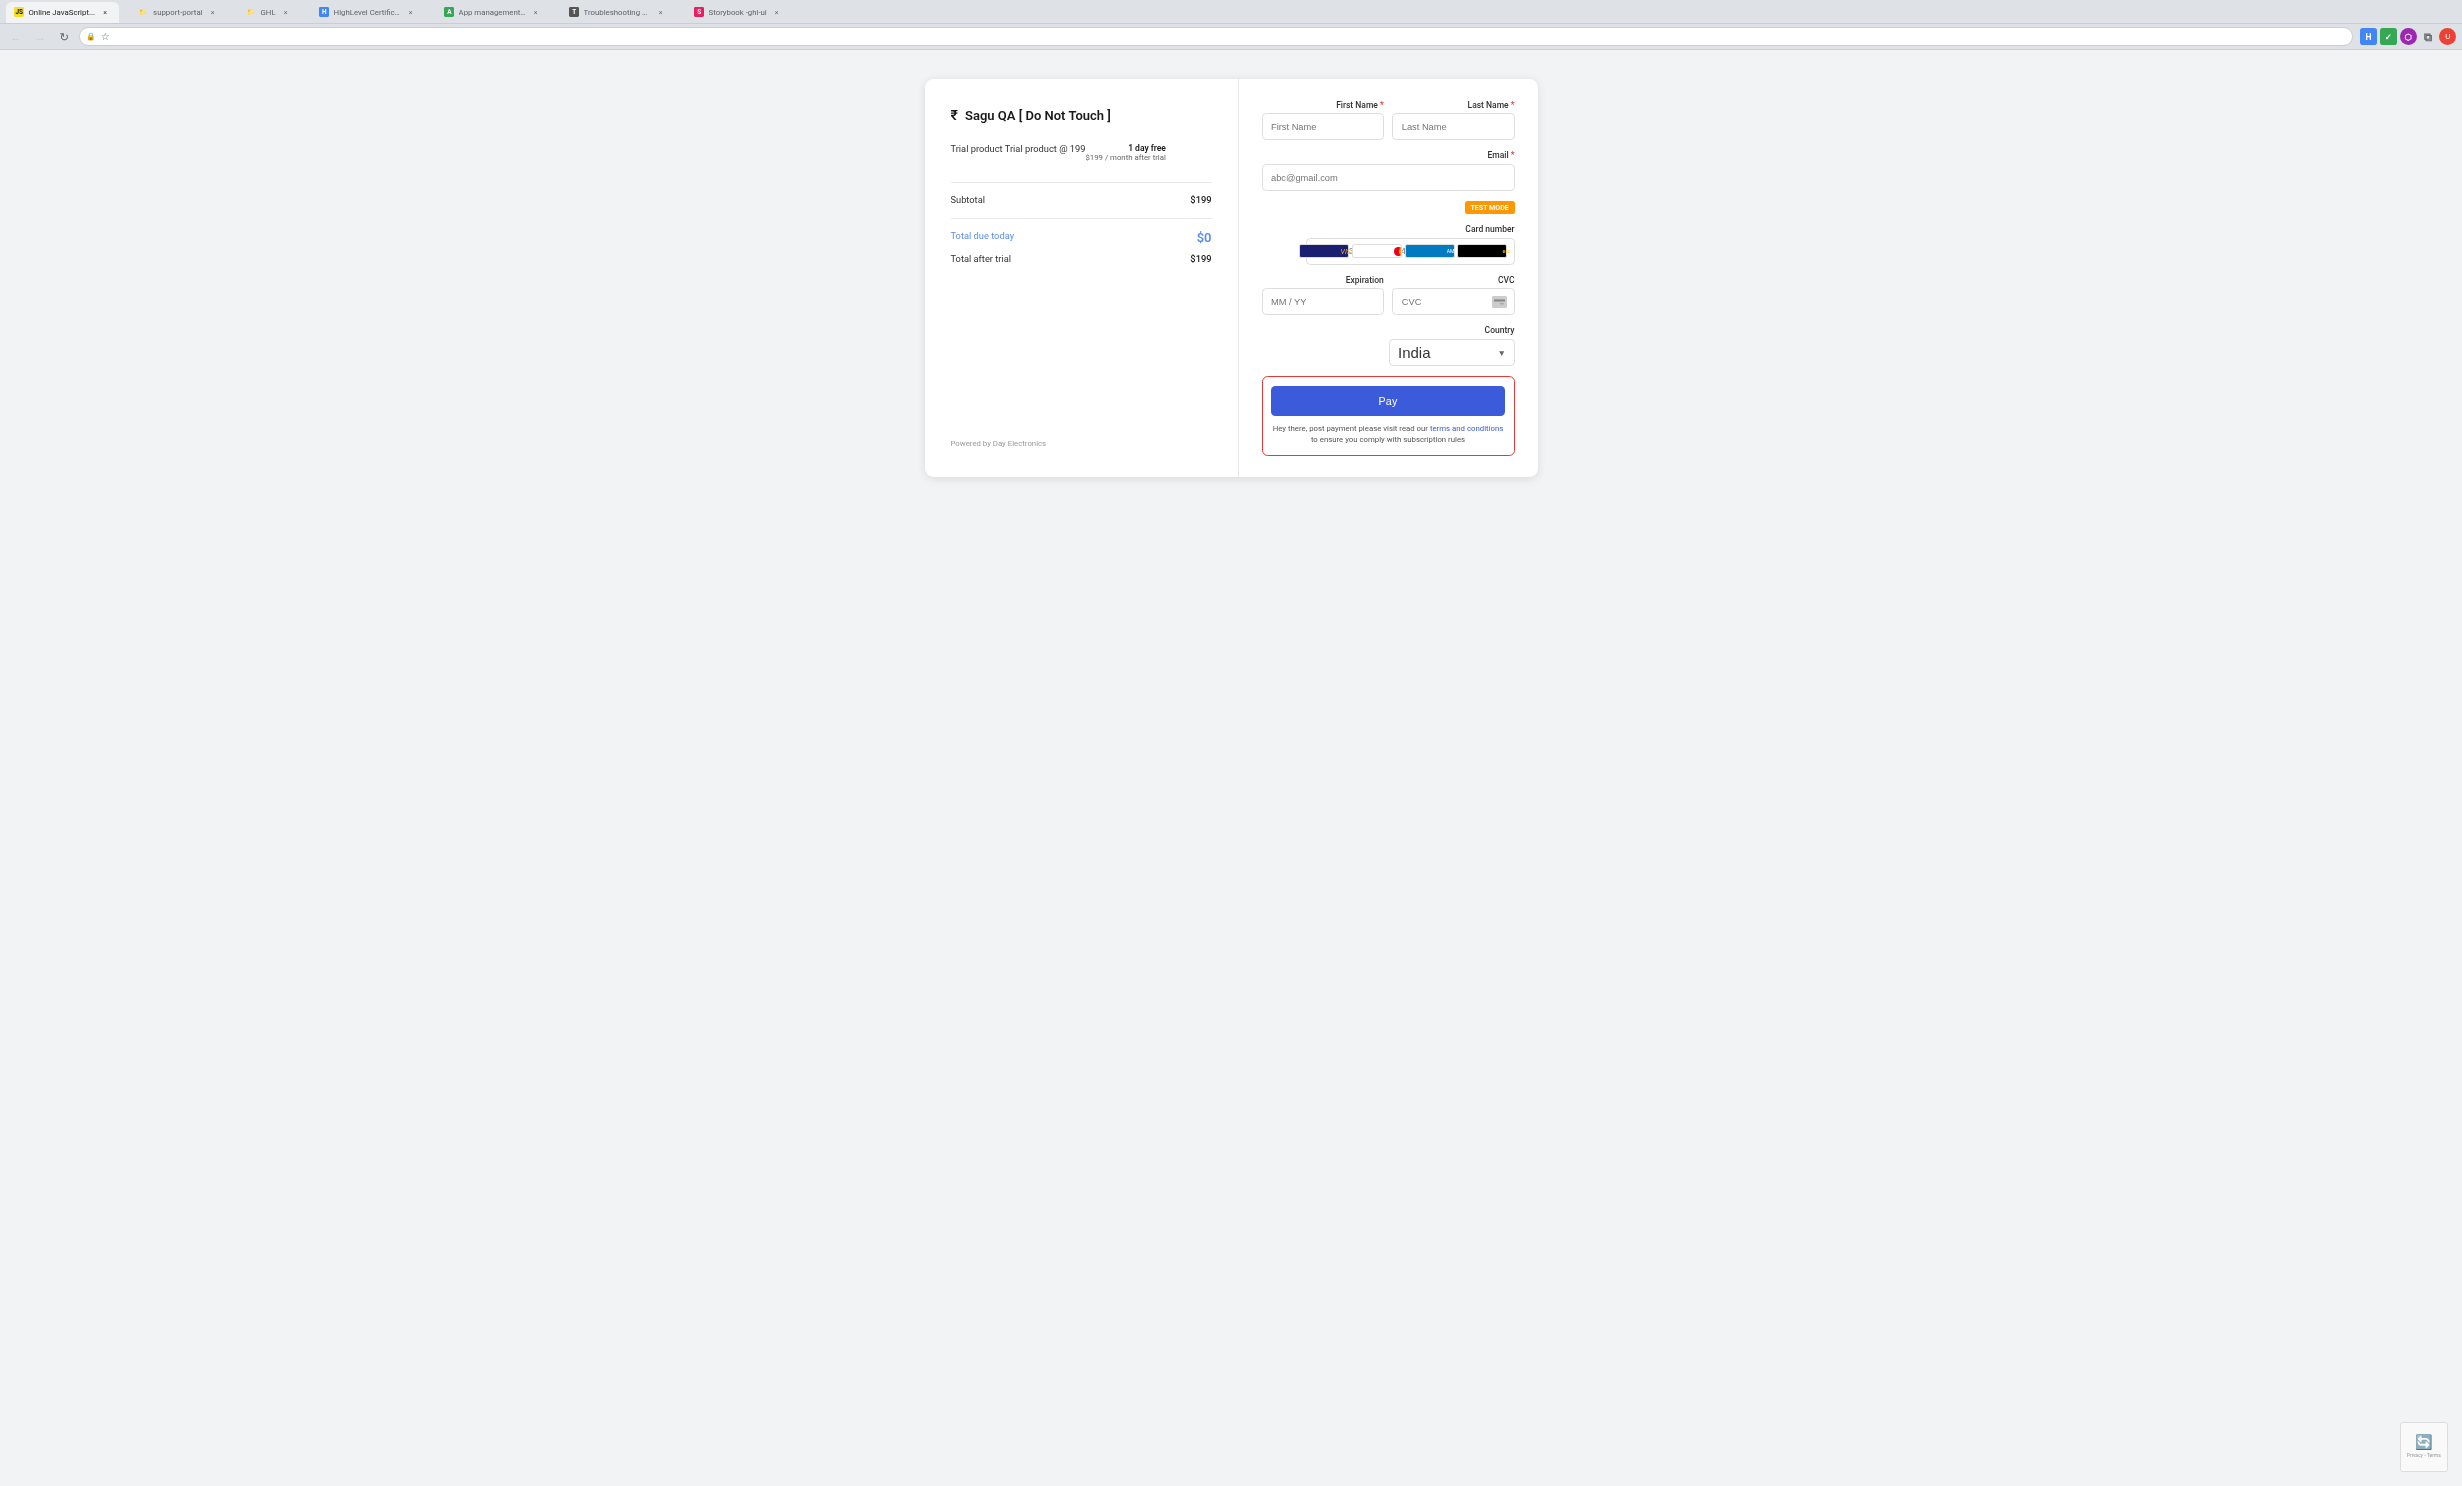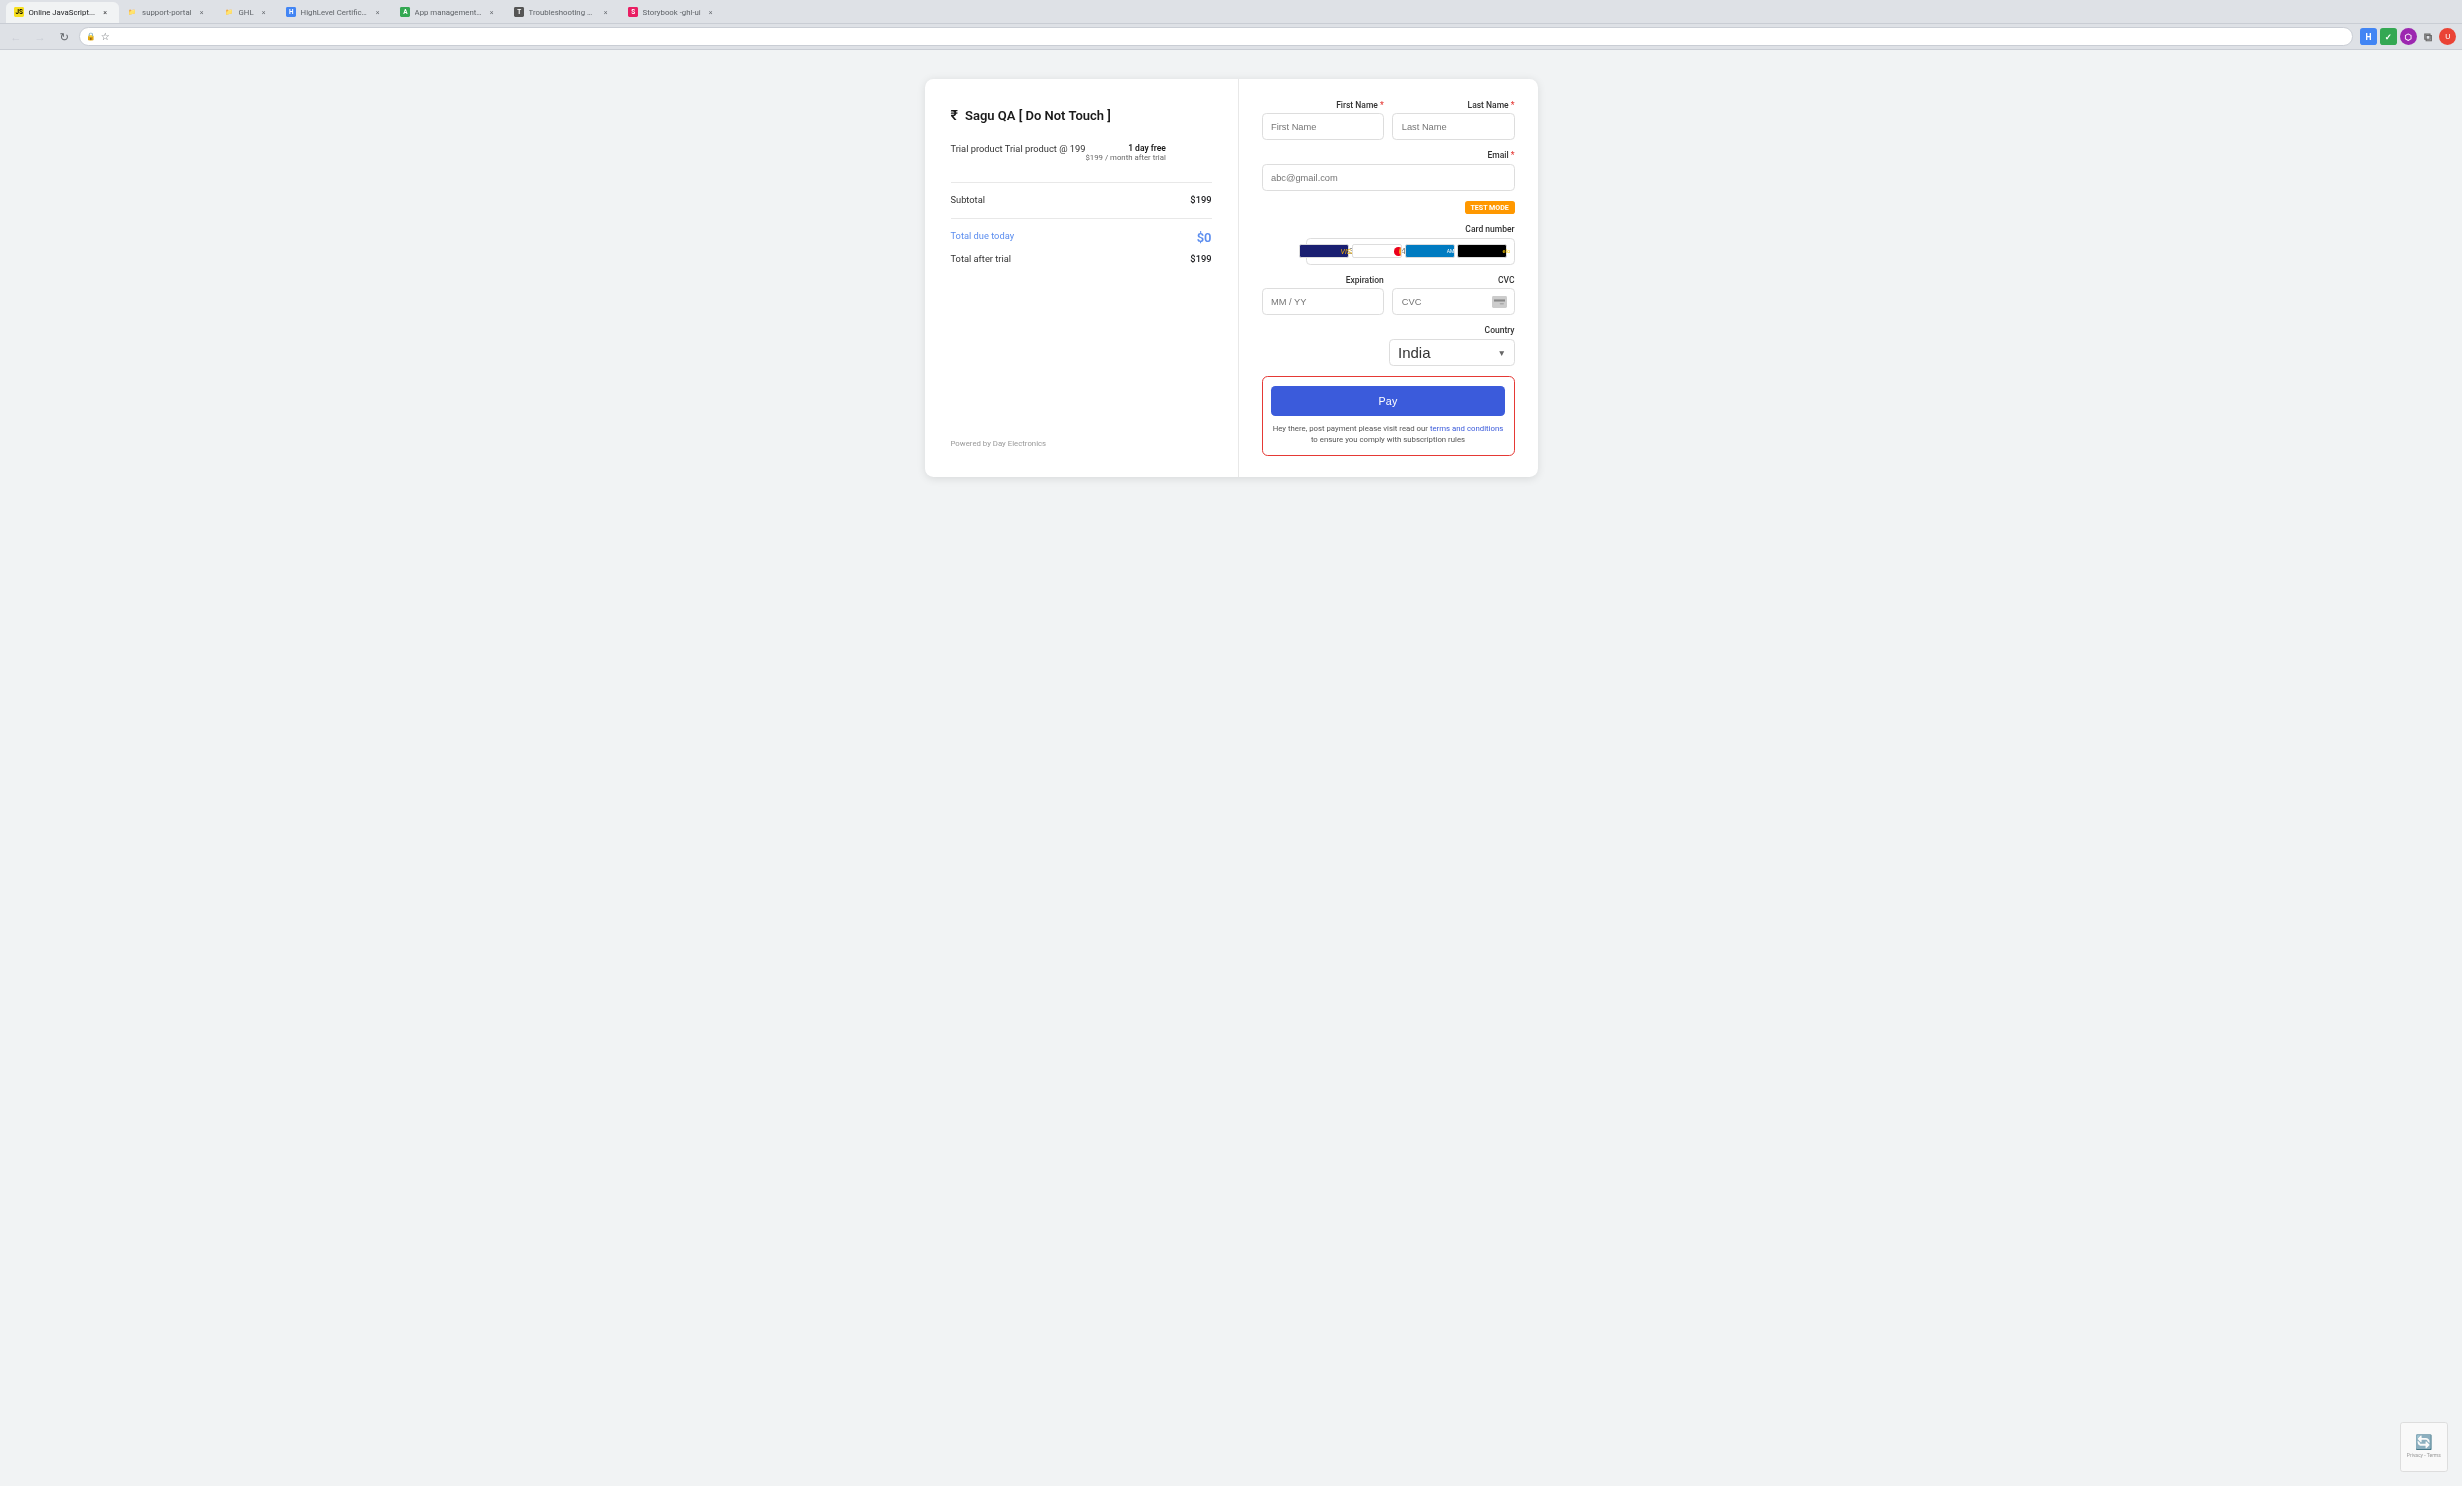--- a/index.html
+++ b/index.html
@@ -65,21 +65,21 @@
       font-size: 7.8px;
     }
 
     
     .tabs-bar {
       background: #dee1e6;
       height: 24px;
       display: flex;
       align-items: flex-end;
       padding: 0 5.7px;
-      gap: 0;
+      gap: 11px;
       border-bottom: 0.7px solid #c9cdd4;
     }
     .tab {
       height: 21.4px;
       padding: 0 8.5px;
       border-radius: 5.7px 5.7px 0 0;
       display: flex;
       align-items: center;
       gap: 4.3px;
       font-size: 7.8px;

